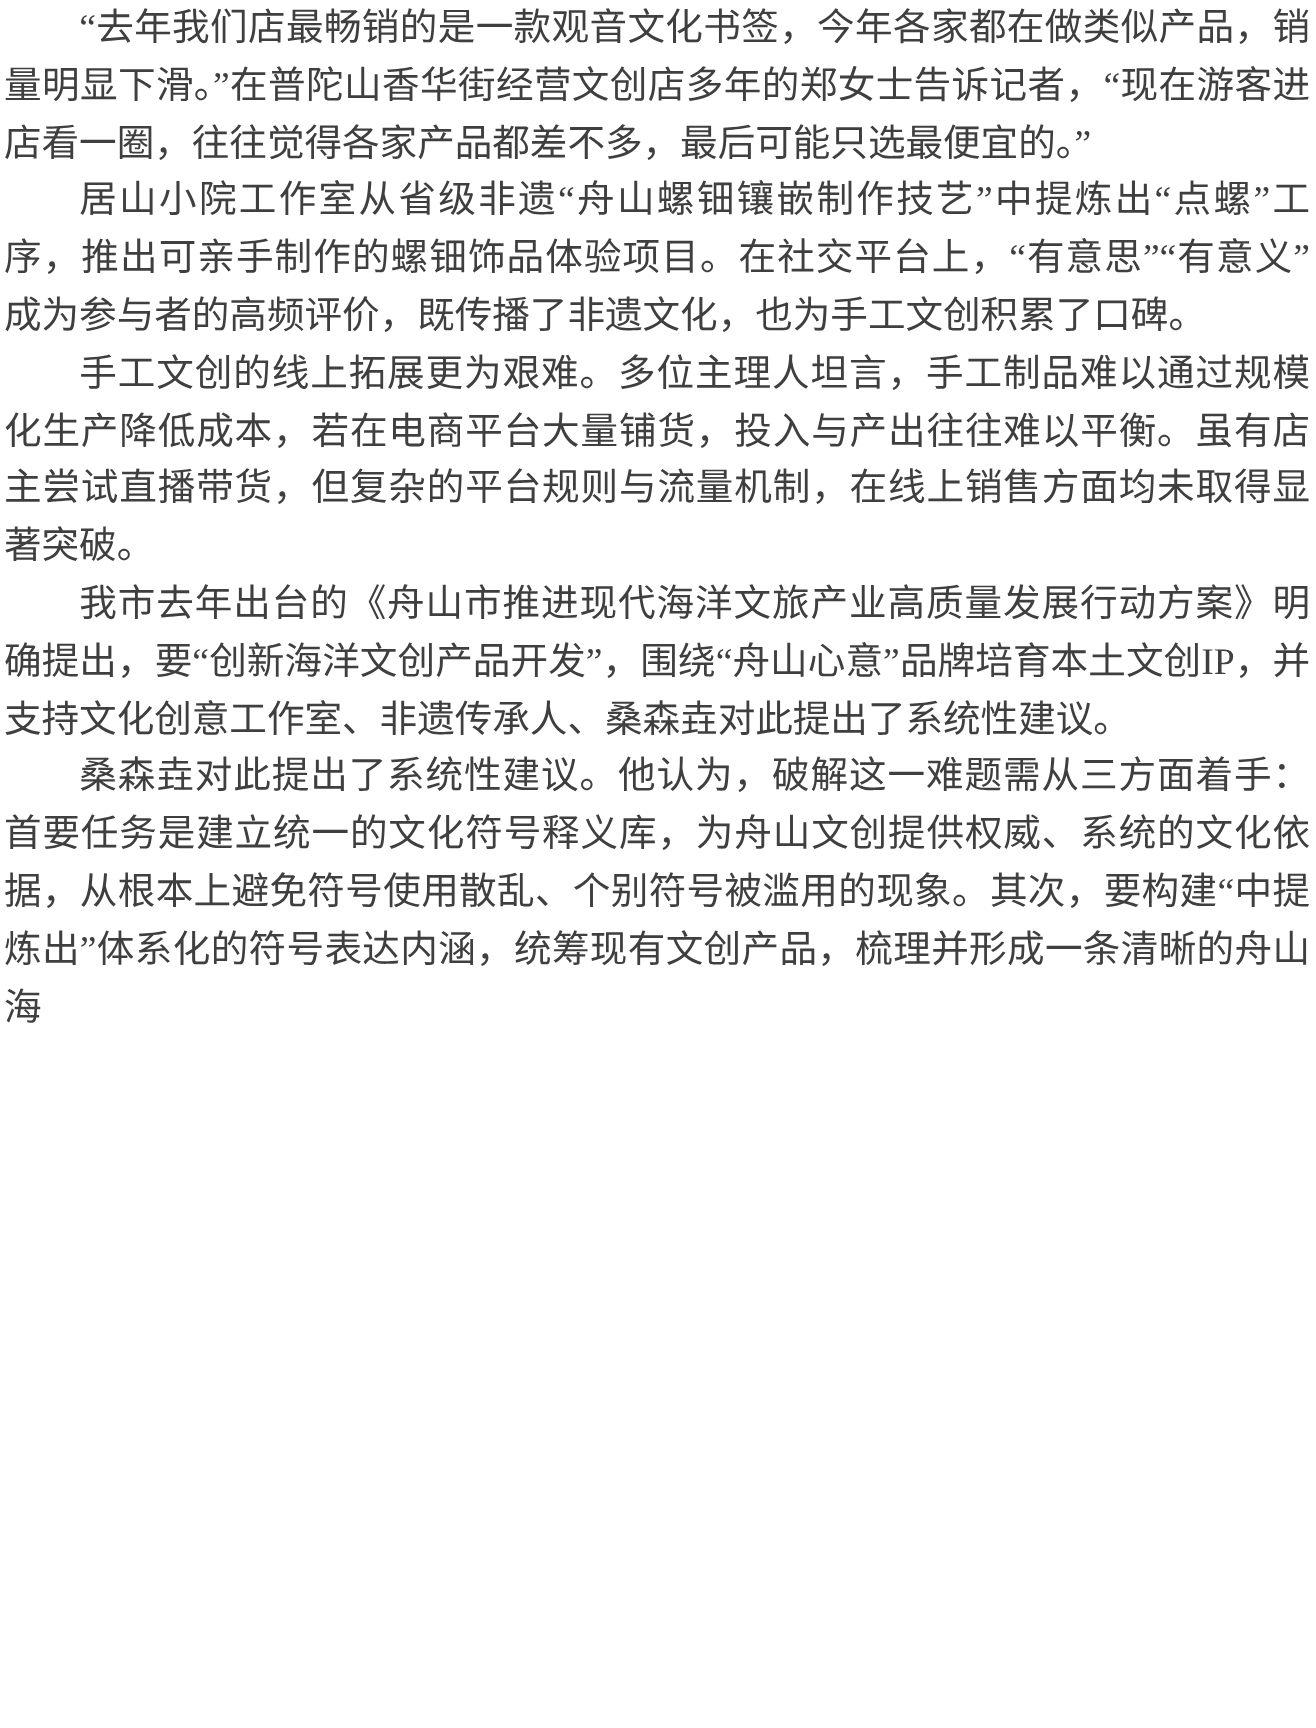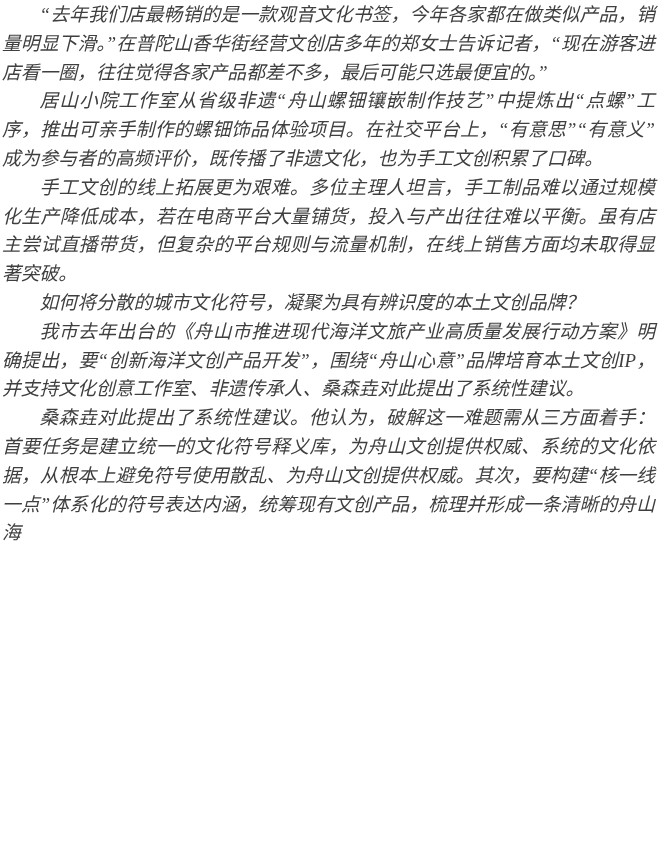--- a/index.html
+++ b/index.html
@@ -12,21 +12,20 @@
     height: 864px;
     overflow: hidden;
     font-family: "Liberation Serif", "DejaVu Serif", serif;
   }
   .article-body {
     width: 658px;
     height: 864px;
     box-sizing: border-box;
     padding: 1px 3px 0 2px;
     overflow: hidden;
-    font-style: italic;
   }
   .article-body p {
     margin: 0;
     padding: 0;
     font-size: 18.8px;
     line-height: 28.8px;
     color: #3f3f3f;
     text-align: justify;
     text-justify: inter-ideograph;
     text-indent: 2em;
@@ -35,16 +34,15 @@
     font-weight: 400;
   }
 </style>
 </head>
 <body>
 
 <div class="article-body">
   <p>“去年我们店最畅销的是一款观音文化书签，今年各家都在做类似产品，销量明显下滑。”在普陀山香华街经营文创店多年的郑女士告诉记者，“现在游客进店看一圈，往往觉得各家产品都差不多，最后可能只选最便宜的。”</p>
   <p>居山小院工作室从省级非遗“舟山螺钿镶嵌制作技艺”中提炼出“点螺”工序，推出可亲手制作的螺钿饰品体验项目。在社交平台上，“有意思”“有意义”成为参与者的高频评价，既传播了非遗文化，也为手工文创积累了口碑。</p>
   <p>手工文创的线上拓展更为艰难。多位主理人坦言，手工制品难以通过规模化生产降低成本，若在电商平台大量铺货，投入与产出往往难以平衡。虽有店主尝试直播带货，但复杂的平台规则与流量机制，在线上销售方面均未取得显著突破。</p>
-  <p>如何将分散的城市文化符号，凝聚为具有辨识度的本土文创品牌？</p>
   <p>我市去年出台的《舟山市推进现代海洋文旅产业高质量发展行动方案》明确提出，要“创新海洋文创产品开发”，围绕“舟山心意”品牌培育本土文创IP，并支持文化创意工作室、非遗传承人、桑森垚对此提出了系统性建议。</p>
-  <p>桑森垚对此提出了系统性建议。他认为，破解这一难题需从三方面着手：首要任务是建立统一的文化符号释义库，为舟山文创提供权威、系统的文化依据，从根本上避免符号使用散乱、为舟山文创提供权威。其次，要构建“核一线一点”体系化的符号表达内涵，统筹现有文创产品，梳理并形成一条清晰的舟山海</p>
+  <p>桑森垚对此提出了系统性建议。他认为，破解这一难题需从三方面着手：首要任务是建立统一的文化符号释义库，为舟山文创提供权威、系统的文化依据，从根本上避免符号使用散乱、个别符号被滥用的现象。其次，要构建“中提炼出”体系化的符号表达内涵，统筹现有文创产品，梳理并形成一条清晰的舟山海</p>
 </div>
 
 </body></html>

